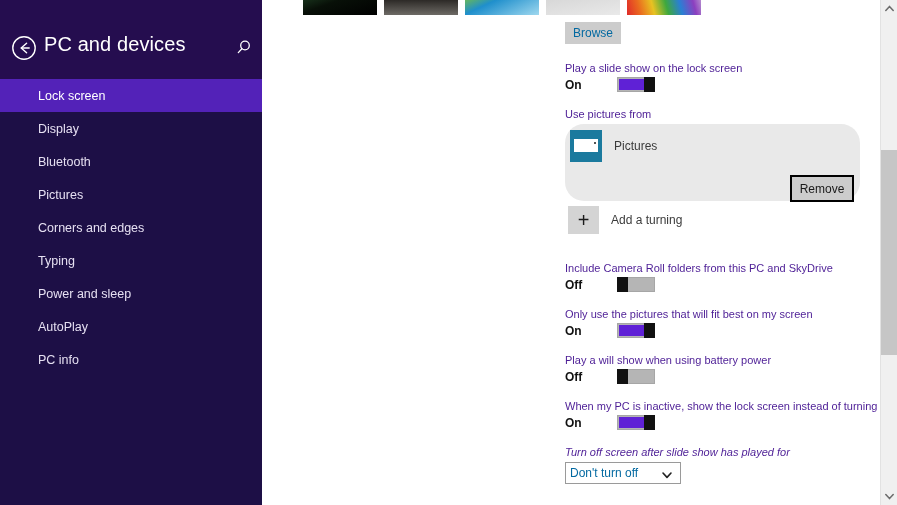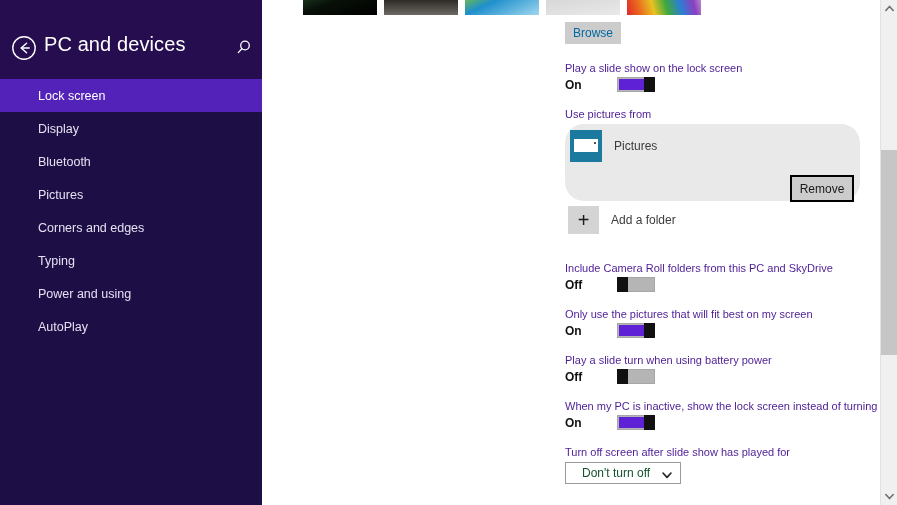--- a/index.html
+++ b/index.html
@@ -148,22 +148,22 @@
   .addfolder-label { margin-left: 12px; font-size: 12px; color: #3b3b3b; }
 
   
   .dropdown {
     position: absolute; left: 303px; top: 462px;
     width: 116px; height: 22px;
     background: #ffffff; border: 1px solid #9a9a9a;
     cursor: pointer;
   }
   .dropdown .dval {
-    position: absolute; left: 16px; top: 3px;
-    font-size: 12px; color: #14532d; white-space: nowrap;
+    position: absolute; left: 4px; top: 3px;
+    font-size: 12px; color: #0369a1; white-space: nowrap;
   }
   .dropdown .darrow {
     position: absolute; right: 7px; top: 4px;
     width: 12px; height: 12px;
   }
 
   
   .scrollbar {
     position: absolute; left: 880px; top: 0;
     width: 17px; height: 505px;
@@ -219,24 +219,27 @@
       <div class="nav-item">
         <span>Pictures</span>
       </div>
       <div class="nav-item">
         <span>Corners and edges</span>
       </div>
       <div class="nav-item">
         <span>Typing</span>
       </div>
       <div class="nav-item">
-        <span>Power and using</span>
+        <span>Power and sleep</span>
       </div>
       <div class="nav-item">
         <span>AutoPlay</span>
+      </div>
+      <div class="nav-item">
+        <span>PC info</span>
       </div>
     </div>
   </div>
 
   <div class="content">
     <div class="c-inner">
 
       <div class="thumb-row">
         <div class="thumb t1"></div>
         <div class="thumb t2"></div>
@@ -258,52 +261,52 @@
       <div class="src-box">
         <div class="src-item">
           <span class="folder-ico"></span>
           <span class="src-name">Pictures</span>
         </div>
         <button class="remove-btn">Remove</button>
       </div>
 
       <div class="addfolder">
         <span class="plus-box">+</span>
-        <span class="addfolder-label">Add a folder</span>
+        <span class="addfolder-label">Add a turning</span>
       </div>
 
       <div class="label" style="left:303px; top:262px;">Include Camera Roll folders from this PC and SkyDrive</div>
       <div class="state" style="left:303px; top:278px;">Off</div>
       <div class="toggle off" style="left:355px; top:277px;">
         <span class="fill"></span>
         <span class="knob"></span>
       </div>
 
       <div class="label" style="left:303px; top:308px;">Only use the pictures that will fit best on my screen</div>
       <div class="state" style="left:303px; top:324px;">On</div>
       <div class="toggle on" style="left:355px; top:323px;">
         <span class="fill"></span>
         <span class="knob"></span>
       </div>
 
-      <div class="label" style="left:303px; top:354px;">Play a slide turn when using battery power</div>
+      <div class="label" style="left:303px; top:354px;">Play a will show when using battery power</div>
       <div class="state" style="left:303px; top:370px;">Off</div>
       <div class="toggle off" style="left:355px; top:369px;">
         <span class="fill"></span>
         <span class="knob"></span>
       </div>
 
       <div class="label" style="left:303px; top:400px;">When my PC is inactive, show the lock screen instead of turning off the screen</div>
       <div class="state" style="left:303px; top:416px;">On</div>
       <div class="toggle on" style="left:355px; top:415px;">
         <span class="fill"></span>
         <span class="knob"></span>
       </div>
 
-      <div class="label" style="left:303px; top:446px;">Turn off screen after slide show has played for</div>
+      <div class="label" style="left:303px; top:446px;font-style:italic;">Turn off screen after slide show has played for</div>
       <div class="dropdown">
         <span class="dval">Don't turn off</span>
         <span class="darrow">
           <svg width="12" height="12" viewBox="0 0 12 12">
             <path d="M2 4 L6 8.4 L10 4" fill="none" stroke="#222" stroke-width="1.6" stroke-linecap="round" stroke-linejoin="round"></path>
           </svg>
         </span>
       </div>
 
     </div>

